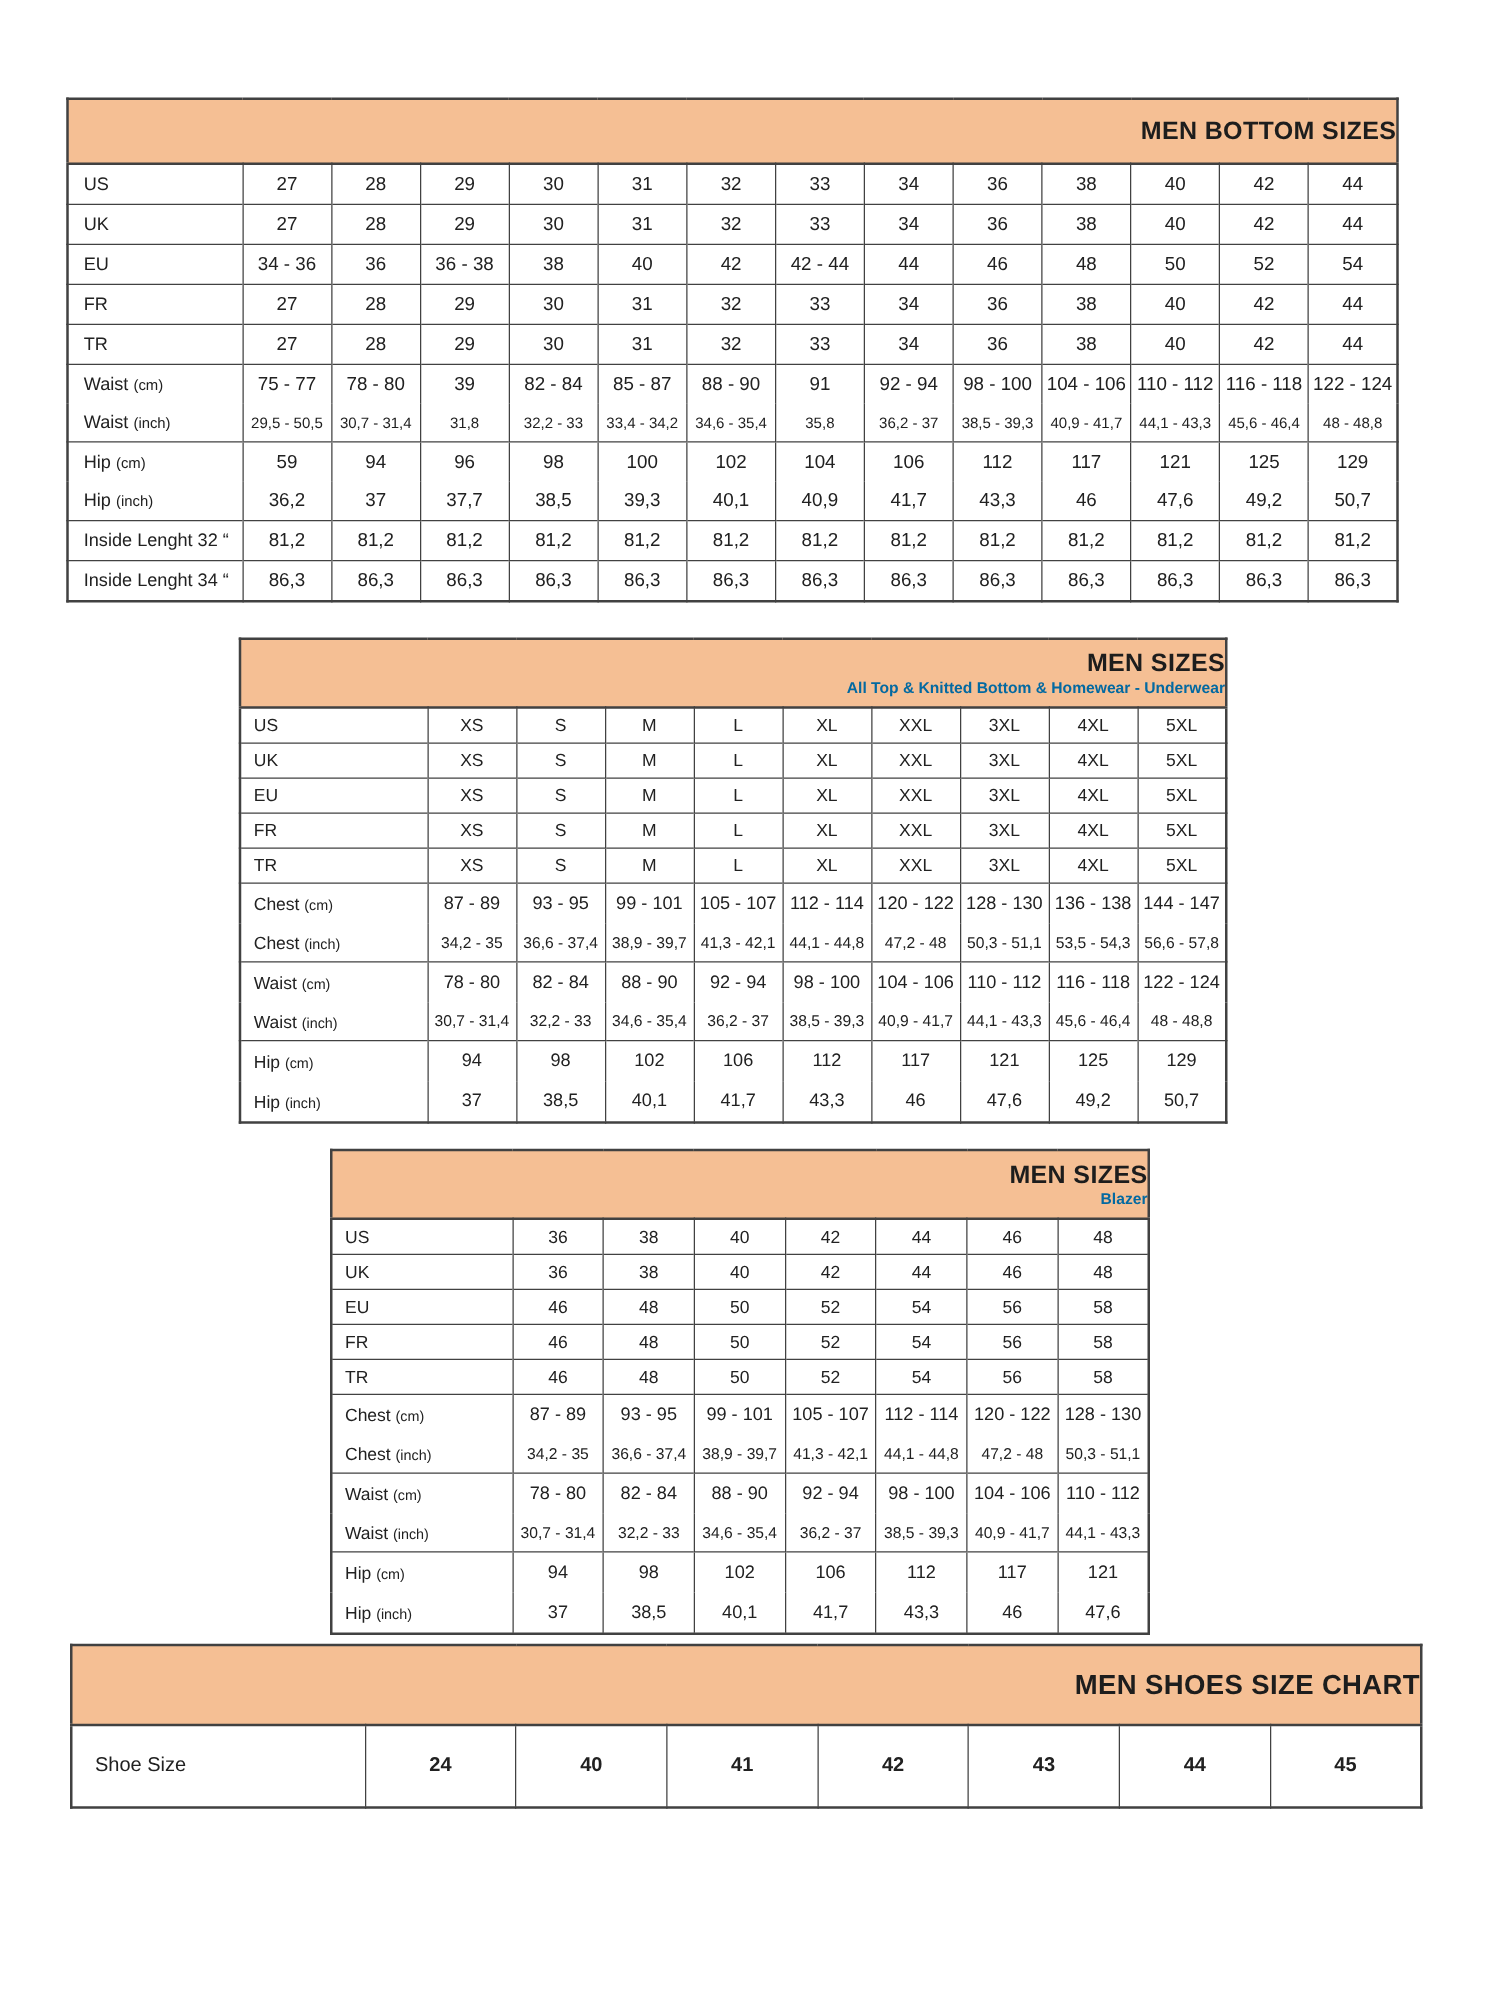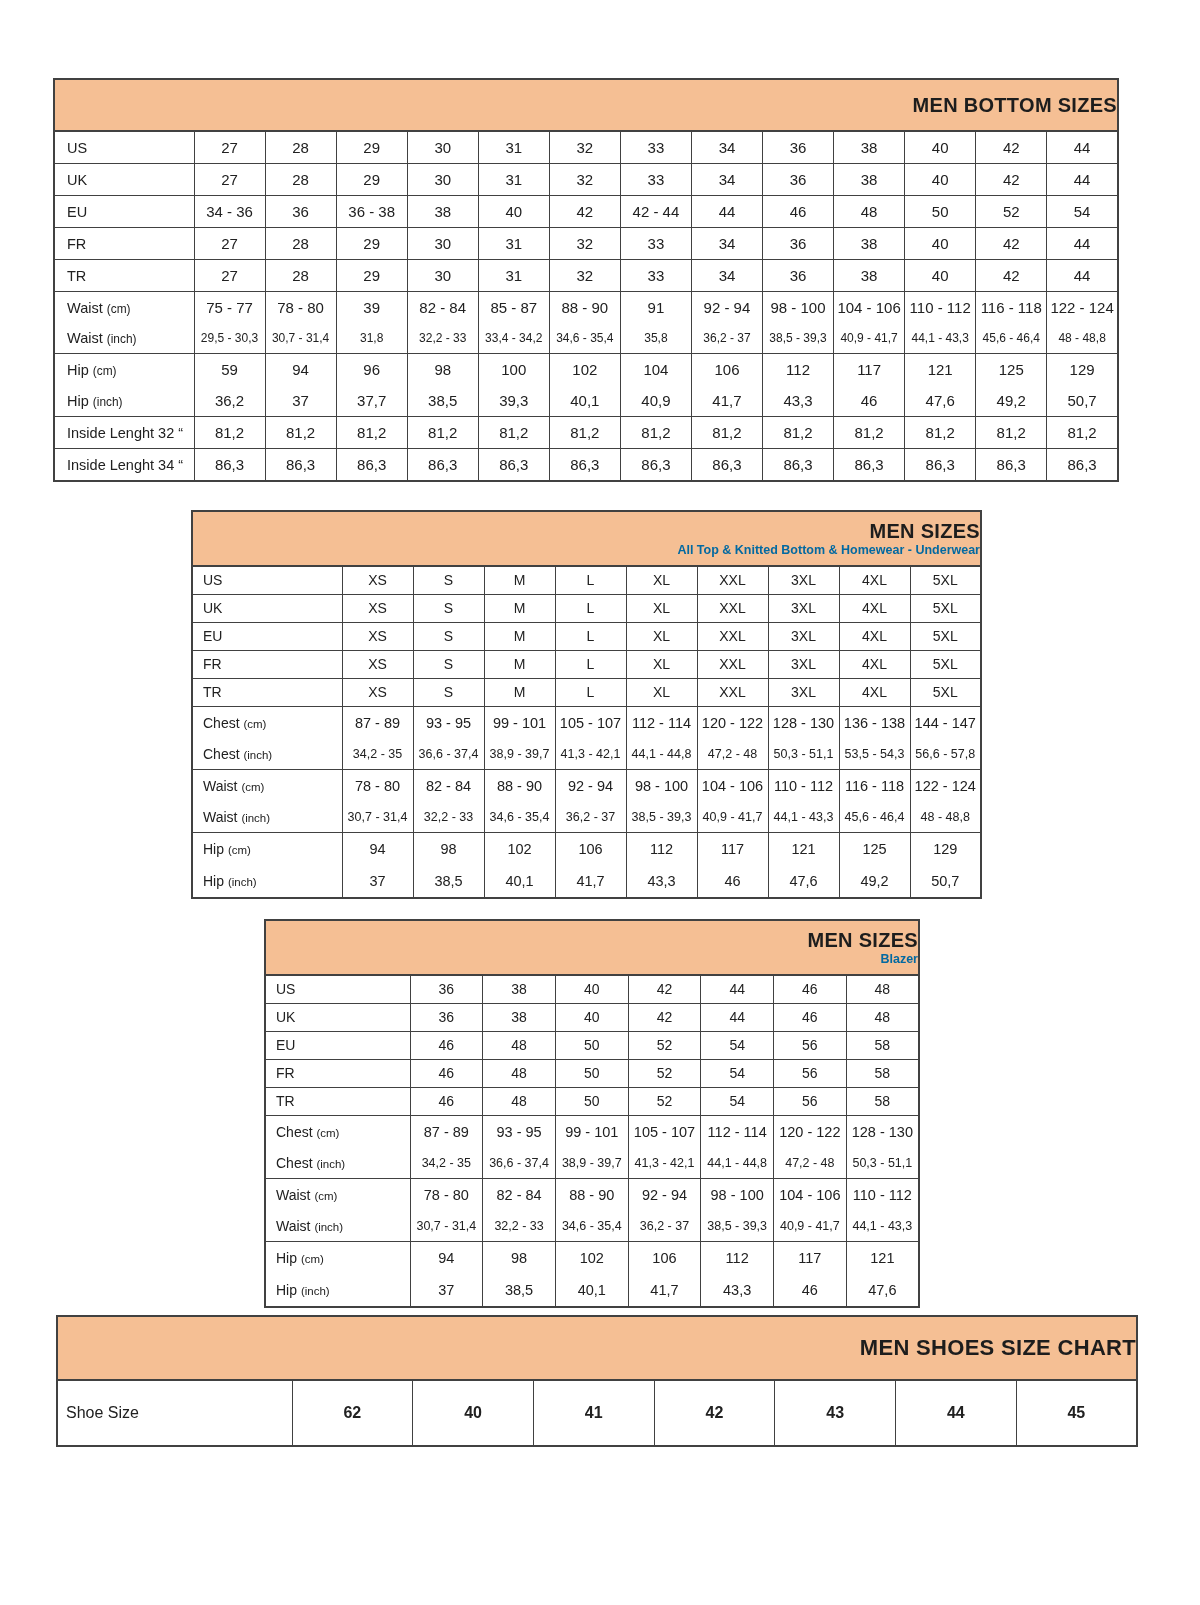--- a/index.html
+++ b/index.html
@@ -95,21 +95,21 @@
   .t3 tr.in-group td{height:32px;font-size:14.5px;}
   .t3 tr.in-group.small-row td{height:30px;font-size:12.5px;}
   .t3 tr.in-group td.label{font-size:14px;}
 
   
   .t4{left:56px;top:1315px;width:1082px;}
   .t4 th.title-cell{padding:19px 0;}
   .t4 .tbl-title{font-size:22px;}
   .t4 col.c-label{width:235px;}
   .t4 td{height:64px;font-size:16px;}
-  .t4 td.label{padding-left:8px;font-size:16px;}
+  .t4 td.label{padding-left:18px;font-size:16px;}
   .t4 tbody tr + tr td{height:56px;font-size:15px;}
 </style>
 </head>
 <body>
 
 <div class="page">
   <main>
       <table class="size-table t1">
         <colgroup>
           <col class="c-label">
@@ -226,21 +226,21 @@
             <td class="val">91</td>
             <td class="val">92 - 94</td>
             <td class="val">98 - 100</td>
             <td class="val">104 - 106</td>
             <td class="val">110 - 112</td>
             <td class="val">116 - 118</td>
             <td class="val">122 - 124</td>
           </tr>
           <tr class="in-group small-row">
             <td class="label">Waist <span class="unit">(inch)</span></td>
-            <td class="val">29,5 - 30,3</td>
+            <td class="val">29,5 - 50,5</td>
             <td class="val">30,7 - 31,4</td>
             <td class="val">31,8</td>
             <td class="val">32,2 - 33</td>
             <td class="val">33,4 - 34,2</td>
             <td class="val">34,6 - 35,4</td>
             <td class="val">35,8</td>
             <td class="val">36,2 - 37</td>
             <td class="val">38,5 - 39,3</td>
             <td class="val">40,9 - 41,7</td>
             <td class="val">44,1 - 43,3</td>
@@ -615,21 +615,21 @@
         <thead>
           <tr>
             <th class="title-cell" colspan="8">
               <div class="tbl-title">MEN SHOES SIZE CHART</div>
             </th>
           </tr>
         </thead>
         <tbody>
           <tr class="bold-cells">
             <td class="label">Shoe Size</td>
-            <td class="val">62</td>
+            <td class="val">24</td>
             <td class="val">40</td>
             <td class="val">41</td>
             <td class="val">42</td>
             <td class="val">43</td>
             <td class="val">44</td>
             <td class="val">45</td>
           </tr>
         </tbody>
       </table>
     </main>

